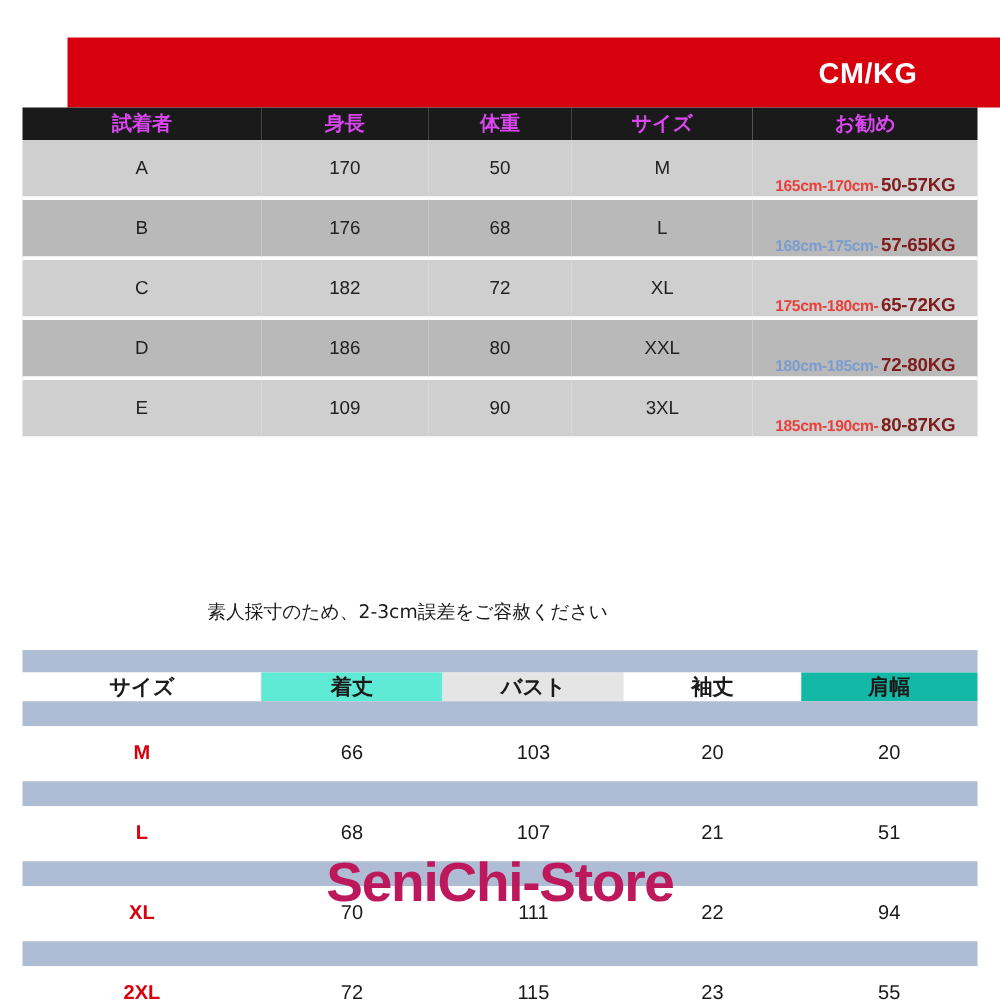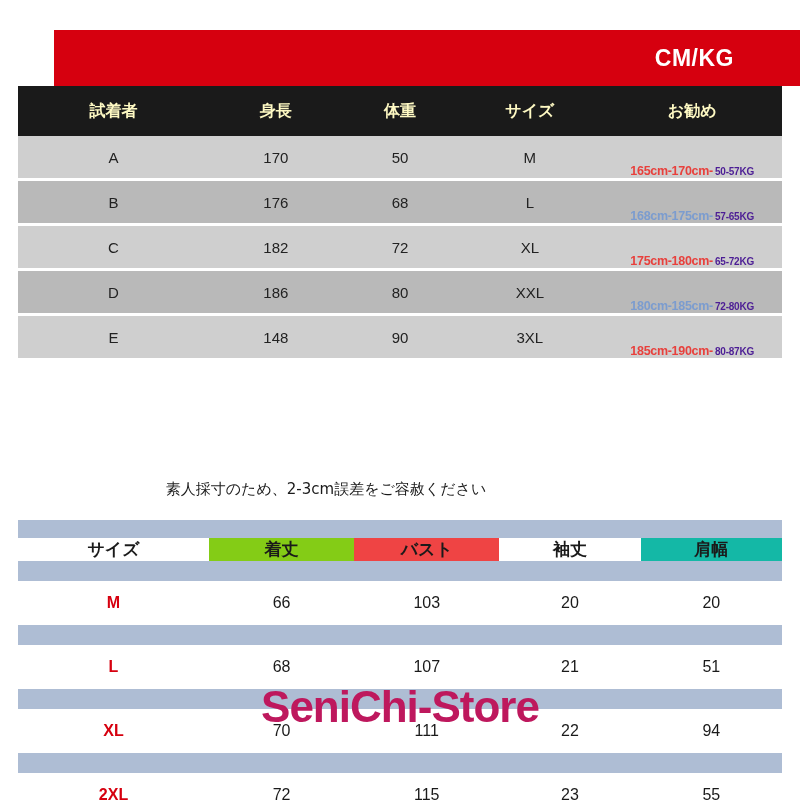--- a/index.html
+++ b/index.html
@@ -49,24 +49,24 @@
   .fit-table th, .fit-table td {
     text-align: center;
     vertical-align: middle;
     font-size: 15px;
     color: #222;
     height: 40px;
     padding: 0;
   }
   .fit-table thead th {
     background: #1a1a1a;
-    color: #fef9c3;
+    color: #d946ef;
     font-weight: bold;
     font-size: 16px;
-    height: 50px;
+    height: 26px;
   }
   .fit-table tbody tr:nth-child(odd) td {
     background: #cfcfcf;
   }
   .fit-table tbody tr:nth-child(even) td {
     background: #b9b9b9;
   }
   .fit-table tbody td {
     border-bottom: 3px solid #ffffff;
   }
@@ -85,23 +85,23 @@
     margin-top: 28px;
   }
   .reco-height {
     font-size: 12.5px;
     font-weight: bold;
     letter-spacing: -0.3px;
   }
   .reco-height.red { color: #e8403c; }
   .reco-height.blue { color: #7b9ccf; text-align: right; }
   .reco-weight {
-    font-size: 10px;
-    font-weight: bold;
-    color: #4c1d95;
+    font-size: 15px;
+    font-weight: bold;
+    color: #7f1d1d;
     letter-spacing: -0.2px;
   }
 
   
   .note {
     position: absolute;
     left: 0;
     top: 480px;
     width: 652px;
     text-align: center;
@@ -235,21 +235,21 @@
       <td>XXL</td>
       <td>
         <div class="reco-cell">
           <span class="reco-height blue">180cm-185cm-</span>
           <span class="reco-weight">72-80KG</span>
         </div>
       </td>
     </tr>
     <tr>
       <td>E</td>
-      <td>148</td>
+      <td>109</td>
       <td>90</td>
       <td>3XL</td>
       <td>
         <div class="reco-cell">
           <span class="reco-height red">185cm-190cm-</span>
           <span class="reco-weight">80-87KG</span>
         </div>
       </td>
     </tr>
   </tbody>
@@ -264,22 +264,22 @@
       <col class="s-col-3">
       <col class="s-col-4">
       <col class="s-col-5">
   </colgroup>
   <thead>
     <tr>
       <td colspan="5" style="background:#aebdd4;height:18px;"></td>
     </tr>
     <tr>
       <th style="background:#ffffff;">サイズ</th>
-      <th style="background:#84cc16;">着丈</th>
-      <th style="background:#ef4444;">バスト</th>
+      <th style="background:#5eead4;">着丈</th>
+      <th style="background:#e5e5e5;">バスト</th>
       <th style="background:#ffffff;">袖丈</th>
       <th style="background:#14b8a6;">肩幅</th>
     </tr>
   </thead>
   <tbody>
     <tr class="band">
       <td colspan="5"></td>
     </tr>
     <tr class="row">
       <td><span class="size-label">M</span></td>

